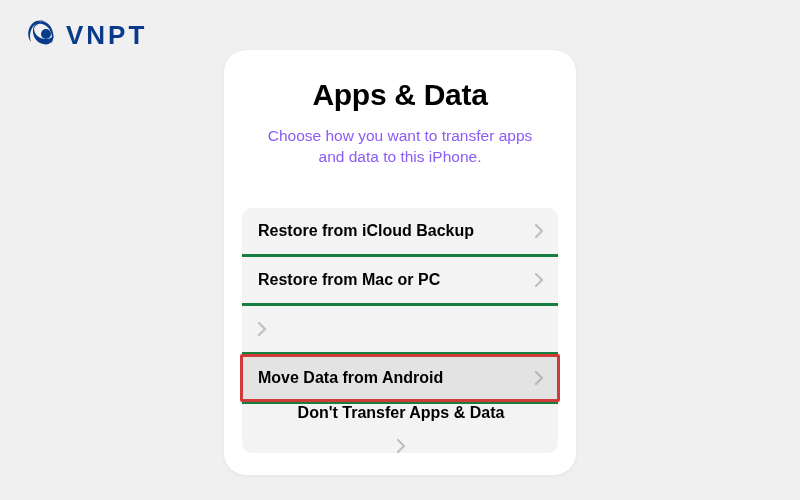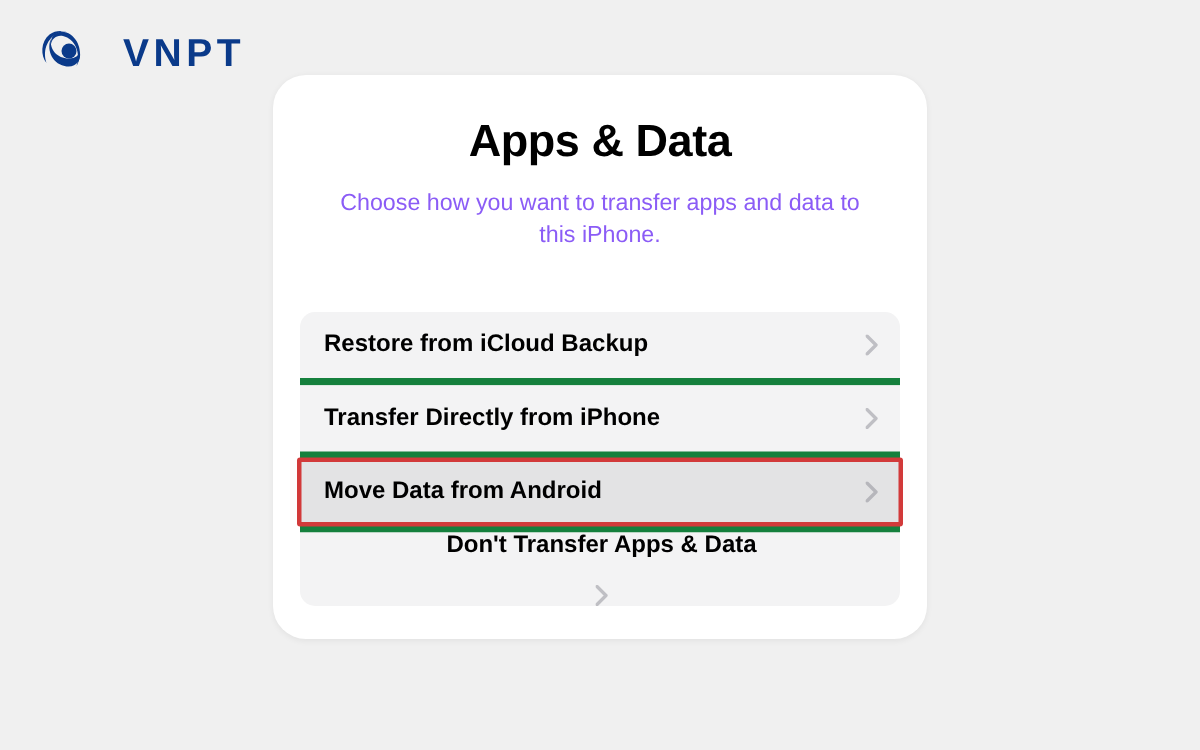--- a/index.html
+++ b/index.html
@@ -8,36 +8,36 @@
     background: #f0f0f0;
     font-family: -apple-system, "Helvetica Neue", Arial, sans-serif;
     position: relative;
   }
   .logo {
     position: absolute;
     top: 18px;
     left: 24px;
     display: flex;
     align-items: center;
-    gap: 24px;
+    gap: 8px;
     color: #0a3a8a;
   }
   .logo-mark svg { display: block; }
   .logo-text {
     font-weight: 700;
     font-size: 26px;
     letter-spacing: 3px;
     color: #0a3a8a;
   }
   .card {
     position: absolute;
     left: 50%;
     top: 50px;
     transform: translateX(-50%);
-    width: 436px;
+    width: 352px;
     background: #ffffff;
     border-radius: 22px;
     padding: 28px 18px 22px 18px;
     box-shadow: 0 1px 4px rgba(0,0,0,0.06);
   }
   .title {
     text-align: center;
     font-size: 30px;
     font-weight: 700;
     color: #000;
@@ -56,21 +56,21 @@
     border-radius: 10px;
     overflow: visible;
   }
   .option {
     display: flex;
     align-items: center;
     justify-content: space-between;
     height: 49px;
     padding: 0 14px 0 16px;
     background: #f3f3f4;
-    border-bottom: 5px solid #15803d;
+    border-bottom: 3px solid #15803d;
     position: relative;
   }
   .option:first-child { border-top-left-radius: 10px; border-top-right-radius: 10px; }
   .option:last-child { border-bottom: none; border-bottom-left-radius: 10px; border-bottom-right-radius: 10px; flex-direction: column; }
   .option-label {
     font-size: 16px;
     font-weight: 600;
     color: #000;
   }
   .chevron {
@@ -114,23 +114,30 @@
 
     <div class="option">
       <span class="option-label">Restore from iCloud Backup</span>
       <span class="chevron">
         <svg width="9" height="14" viewBox="0 0 9 14">
             <path d="M1 1 L7 7 L1 13" stroke="#bfbfc4" stroke-width="2.2" fill="none" stroke-linecap="round" stroke-linejoin="round"></path>
           </svg>
       </span>
     </div>
 
+    <div class="option">
+      <span class="option-label">Restore from Mac or PC</span>
+      <span class="chevron">
+        <svg width="9" height="14" viewBox="0 0 9 14">
+            <path d="M1 1 L7 7 L1 13" stroke="#bfbfc4" stroke-width="2.2" fill="none" stroke-linecap="round" stroke-linejoin="round"></path>
+          </svg>
+      </span>
+    </div>
 
     <div class="option">
-      <span class="option-label">Transfer Directly from iPhone</span>
       <span class="chevron">
         <svg width="9" height="14" viewBox="0 0 9 14">
             <path d="M1 1 L7 7 L1 13" stroke="#bfbfc4" stroke-width="2.2" fill="none" stroke-linecap="round" stroke-linejoin="round"></path>
           </svg>
       </span>
     </div>
 
     <div class="option highlighted">
       <span class="option-label">Move Data from Android</span>
       <span class="chevron">

